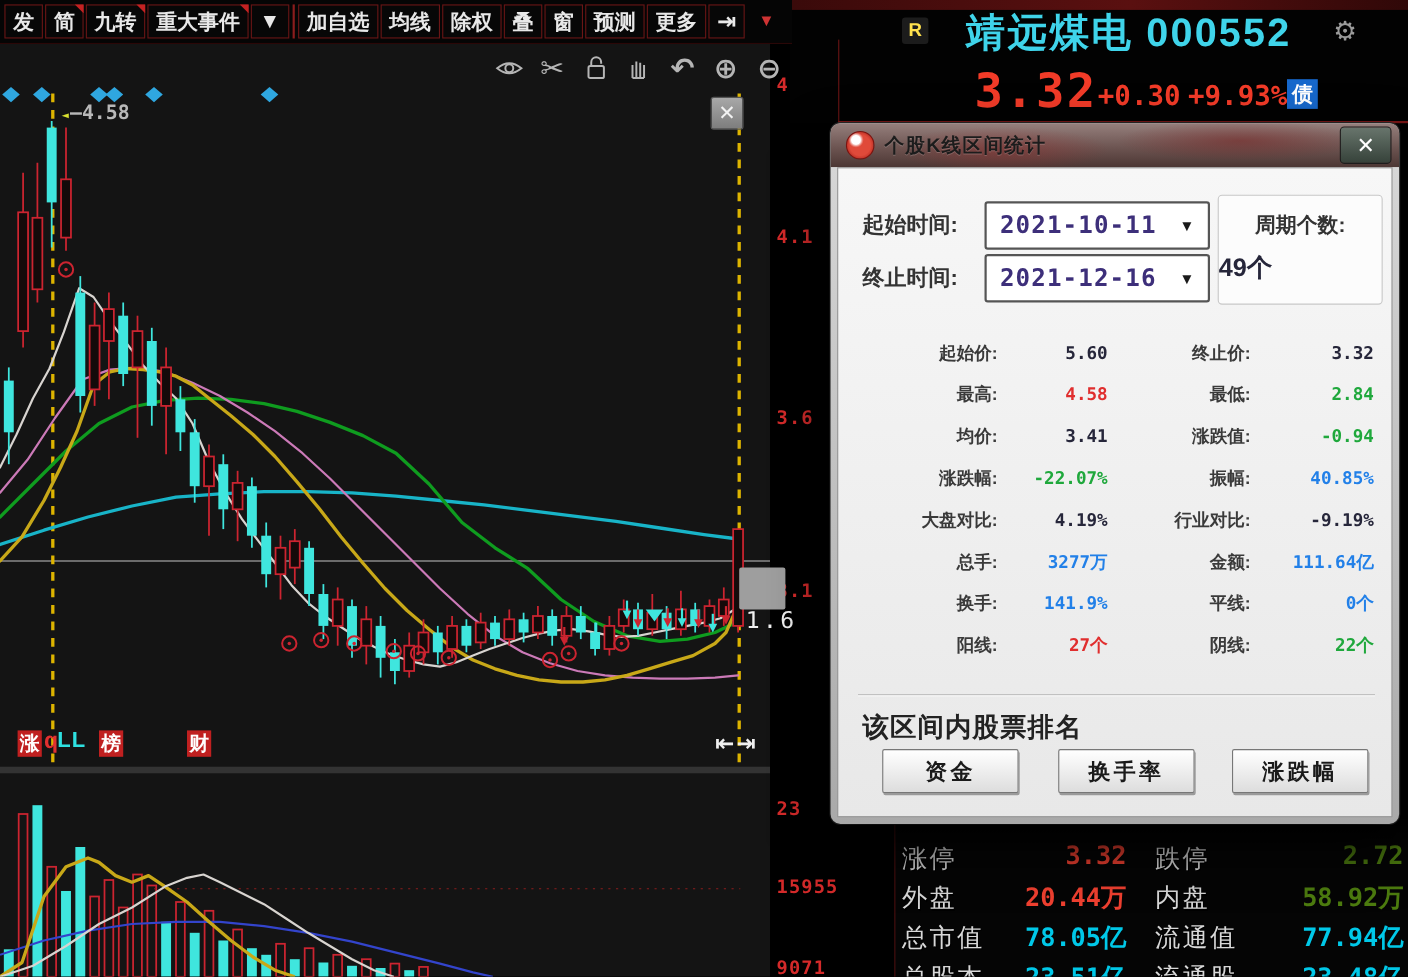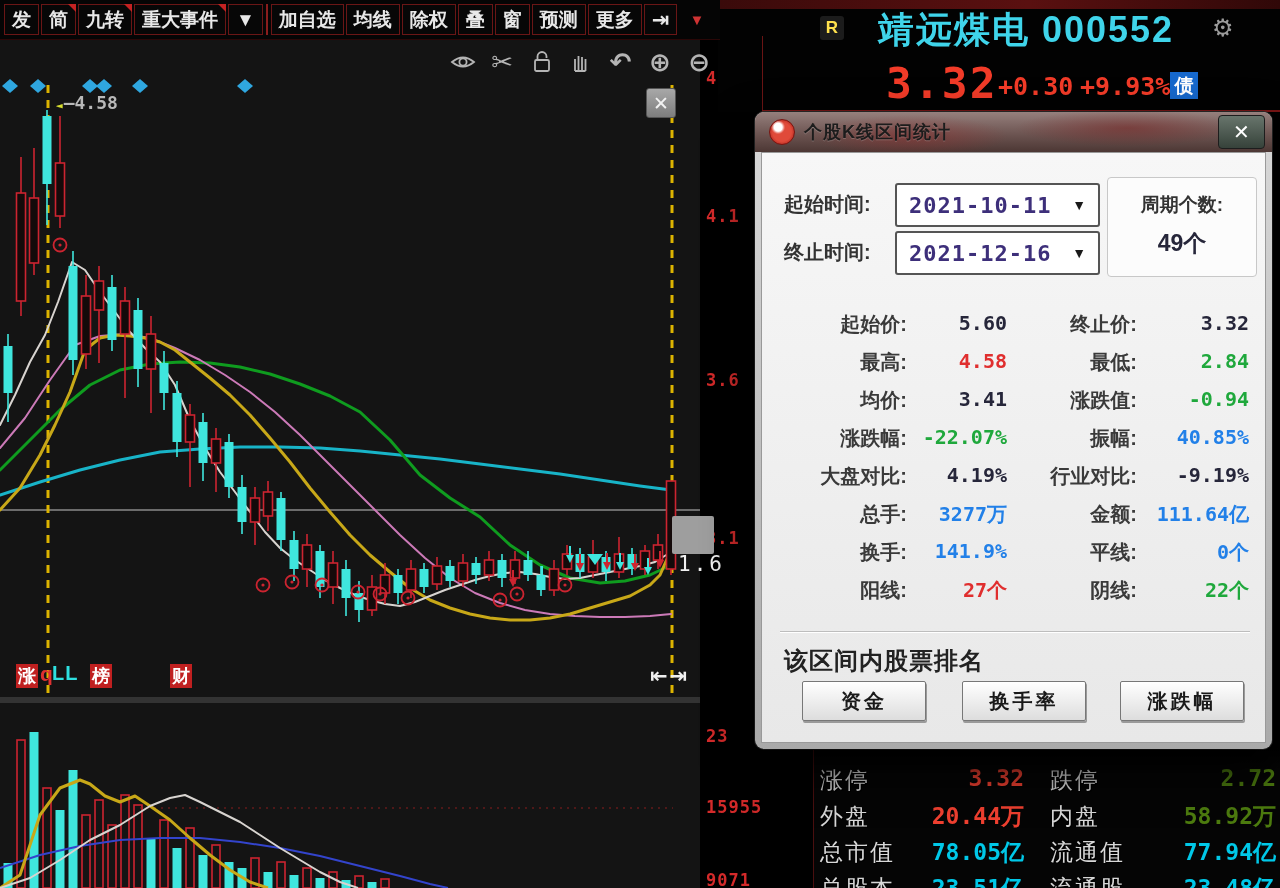--- a/index.html
+++ b/index.html
@@ -55,24 +55,24 @@
   #dlg-logo{width:26px;height:26px;border-radius:50%;background:radial-gradient(circle at 34% 30%,#ffffff 0 4px,rgba(255,255,255,.25) 6px,transparent 7px),radial-gradient(#e04a3a 55%,#9c1812 95%);border:1px solid #7a1410;margin-right:9px;}
   #dlg-title-text{color:#1c1c1c;font-size:18px;font-weight:bold;letter-spacing:1px;text-shadow:0 1px 0 rgba(255,255,255,.18);}
   #dlg-close{position:absolute;right:7px;top:3px;width:47px;height:34px;border-radius:4px;background:linear-gradient(#68756c,#36423a);border:1px solid #1d1d1d;color:#fff;font-size:20px;font-weight:bold;display:flex;align-items:center;justify-content:center;}
   #dlg-body{position:absolute;left:6px;top:40px;right:6px;bottom:6px;background:linear-gradient(#f7f7f7,#e8e8e8);border:1px solid #999;}
   .dlg-label{position:absolute;color:#333;font-size:20px;font-weight:bold;white-space:nowrap;}
   .combo{position:absolute;width:205px;height:44px;background:#fff;border:2px solid #555;border-radius:3px;display:flex;align-items:center;padding:0 12px;}
   .combo .combo-val{color:#3d2f7a;font-size:22px;font-weight:bold;font-family:"DejaVu Sans Mono",monospace;letter-spacing:1px;flex:1;}
   .combo .combo-arrow{color:#1a1a1a;font-size:14px;}
   #period-panel{position:absolute;left:345px;top:24px;width:150px;height:100px;background:#fcfcfc;border:1px solid #c8c8c8;border-radius:4px;}
   #period-label{position:absolute;left:0;top:14px;width:100%;text-align:center;color:#333;font-size:19px;font-weight:bold;}
-  #period-value{position:absolute;left:0;top:50px;width:100%;text-align:center;color:#26263a;font-size:23px;font-weight:bold;}
+  #period-value{position:absolute;left:0;top:50px;width:100%;text-align:left;color:#26263a;font-size:23px;font-weight:bold;}
   #stats-grid{position:absolute;left:0;top:158px;width:100%;}
   .st-row{position:absolute;left:0;width:100%;height:38px;}
-  .st-cell{position:absolute;font-size:20px;text-align:right;white-space:nowrap;}
+  .st-cell{position:absolute;font-size:16px;text-align:right;white-space:nowrap;}
   .st-label{color:#3a3a3a;font-weight:bold;}
   .st-val{font-weight:bold;font-family:"DejaVu Sans Mono",monospace;}
   .v-dark{color:#26263a;} .v-red{color:#e02e2e;} .v-green{color:#1fa83c;} .v-blue{color:#2280e8;}
   #dlg-divider{position:absolute;left:18px;top:478px;width:470px;height:1px;background:#bdbdbd;box-shadow:0 1px 0 #fff;}
   #ranking-label{position:absolute;left:22px;top:492px;color:#222;font-size:24px;font-weight:bold;letter-spacing:1px;}
   .rank-btn{position:absolute;top:528px;width:124px;height:40px;background:linear-gradient(#ffffff,#dddddd);border:1px solid #777;border-radius:2px;box-shadow:inset 0 1px 0 #fff,1px 2px 0 #9a9a9a;color:#1a1a1a;font-size:20px;font-weight:bold;letter-spacing:3px;display:flex;align-items:center;justify-content:center;}
 </style>
 </head>
 <body>
 

